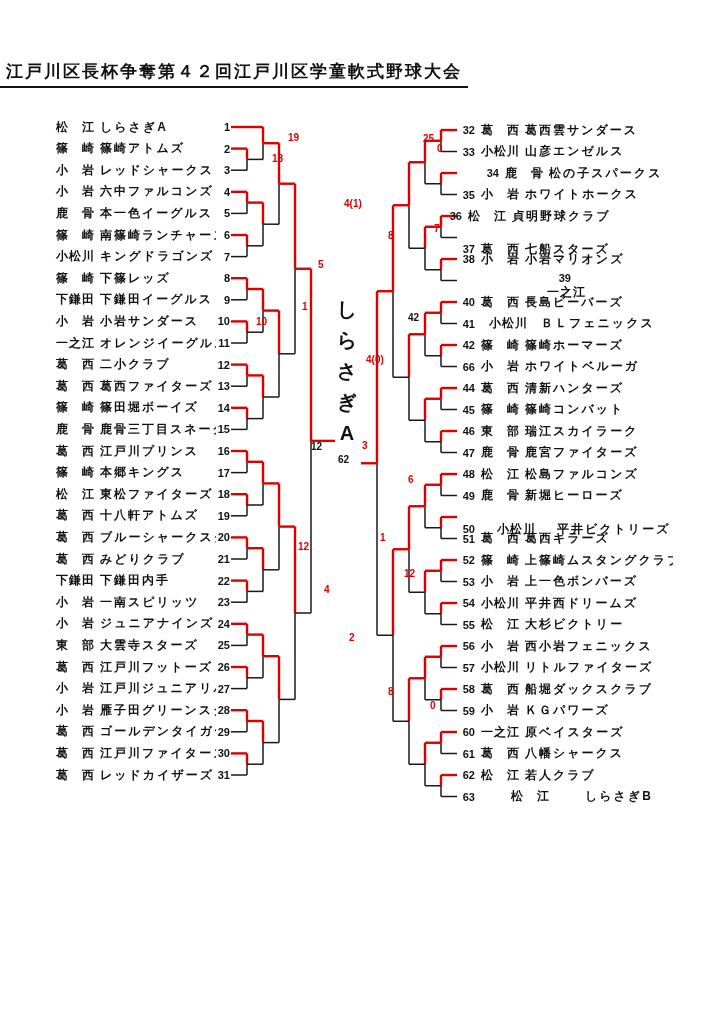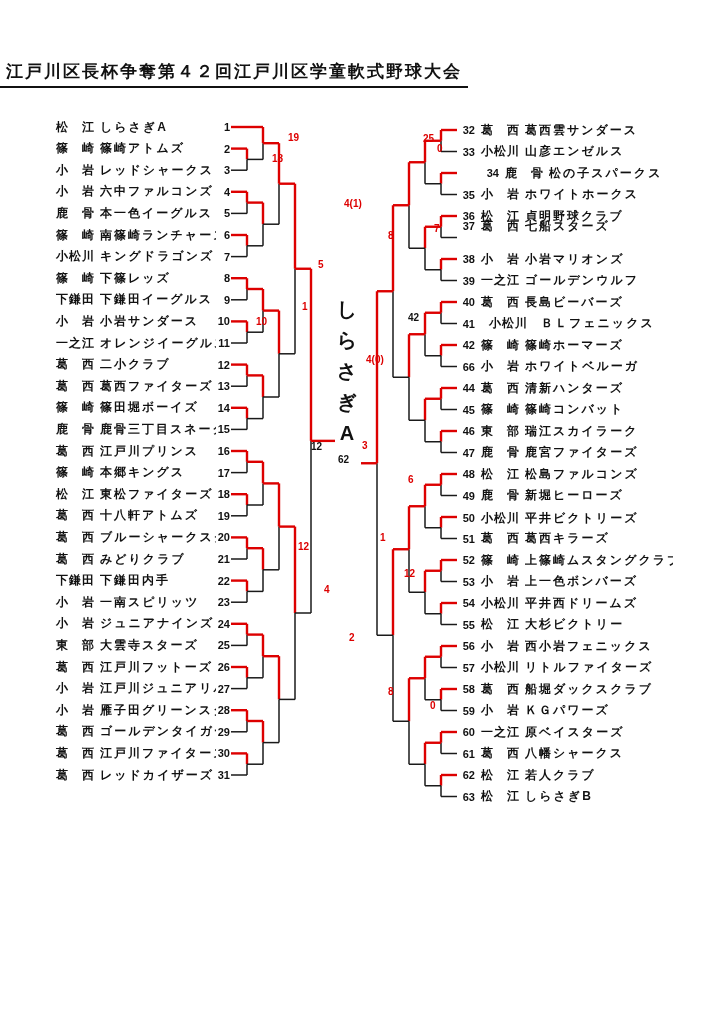--- a/index.html
+++ b/index.html
@@ -572,45 +572,45 @@
         <span class="nm">松の子スパークス</span>
       </div>
       <div class="team-row right" style="top: 185.5px; left: 459px; width: 214px;">
         <span class="sd">35</span>
         <span class="rg">
           <span>小</span>
           <span>岩</span>
         </span>
         <span class="nm">ホワイトホークス</span>
       </div>
-      <div class="team-row right" style="top: 207px; left: 459px; width: 214px;">
+      <div class="team-row right" style="top: 207px; left: 446px; width: 214px;">
         <span class="sd">36</span>
         <span class="rg">
           <span>松</span>
           <span>江</span>
         </span>
         <span class="nm">貞明野球クラブ</span>
       </div>
-      <div class="team-row right" style="top: 217px; left: 459px; width: 214px; justify-content: space-between;">
+      <div class="team-row right" style="top: 240px; left: 459px; width: 214px; justify-content: space-between;">
         <span class="sd">37</span>
         <span class="rg">
           <span>葛</span>
           <span>西</span>
         </span>
         <span class="nm">七船スターズ</span>
       </div>
       <div class="team-row right" style="top: 250px; left: 459px; width: 214px;">
         <span class="sd">38</span>
         <span class="rg">
           <span>小</span>
           <span>岩</span>
         </span>
         <span class="nm">小岩マリオンズ</span>
       </div>
-      <div class="team-row right" style="top: 271.5px; left: 459px; width: 214px;">
+      <div class="team-row right" style="top: 271.5px; left: 459px; width: 214px; flex-direction: column;">
         <span class="sd">39</span>
         <span class="rg">
           <span>一</span>
           <span>之</span>
           <span>江</span>
         </span>
         <span class="nm">ゴールデンウルフ</span>
       </div>
       <div class="team-row right" style="top: 293px; left: 459px; width: 214px;">
         <span class="sd">40</span>
@@ -686,21 +686,21 @@
         <span class="nm">松島ファルコンズ</span>
       </div>
       <div class="team-row right" style="top: 486.5px; left: 459px; width: 214px;">
         <span class="sd">49</span>
         <span class="rg">
           <span>鹿</span>
           <span>骨</span>
         </span>
         <span class="nm">新堀ヒーローズ</span>
       </div>
-      <div class="team-row right" style="top: 509px; left: 459px; width: 214px;">
+      <div class="team-row right" style="top: 520px; left: 459px; width: 214px; gap: 16px;">
         <span class="sd">50</span>
         <span class="rg">
           <span>小</span>
           <span>松</span>
           <span>川</span>
         </span>
         <span class="nm">平井ビクトリーズ</span>
       </div>
       <div class="team-row right" style="top: 529.5px; left: 459px; width: 214px;">
         <span class="sd">51</span>
@@ -794,21 +794,21 @@
         <span class="nm">八幡シャークス</span>
       </div>
       <div class="team-row right" style="top: 766px; left: 459px; width: 214px;">
         <span class="sd">62</span>
         <span class="rg">
           <span>松</span>
           <span>江</span>
         </span>
         <span class="nm">若人クラブ</span>
       </div>
-      <div class="team-row right" style="top: 787.5px; left: 459px; width: 214px;">
+      <div class="team-row right" style="top: 787.5px; left: 459px; width: 214px; gap: 30px;">
         <span class="sd">63</span>
         <span class="rg">
           <span>松</span>
           <span>江</span>
         </span>
         <span class="nm">しらさぎB</span>
       </div>
     </div>
   <div class="champ" id="champion" style="left:335px;top:294px;">
       <div class="ch">し</div>

